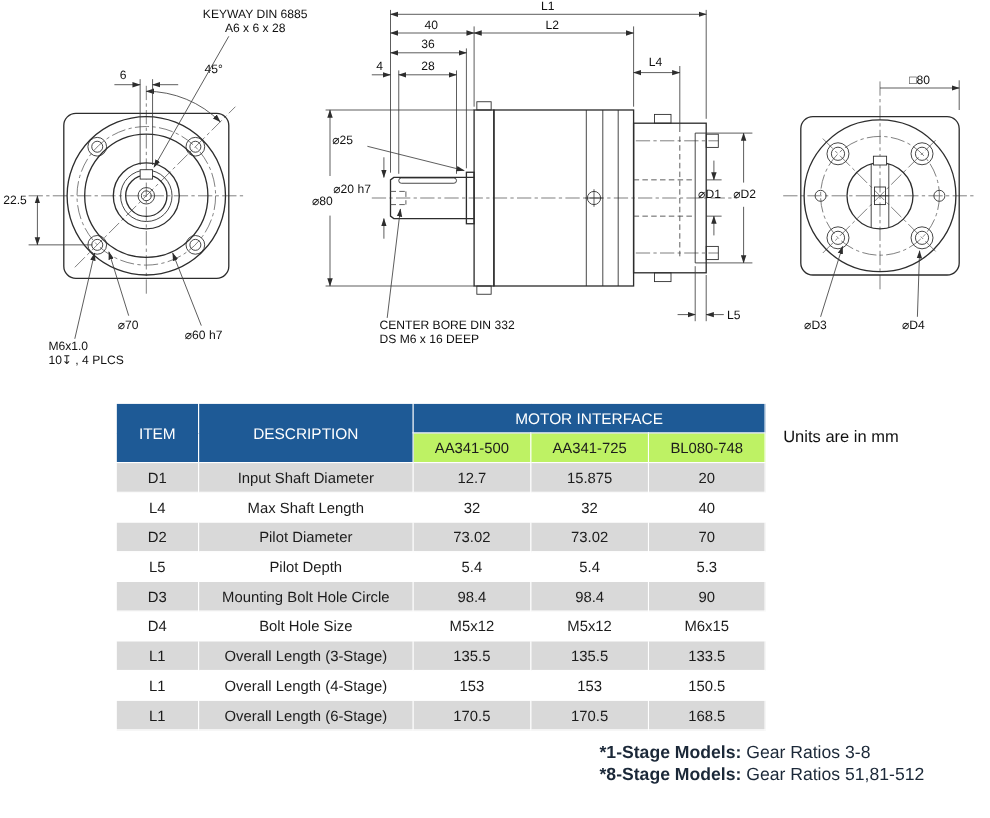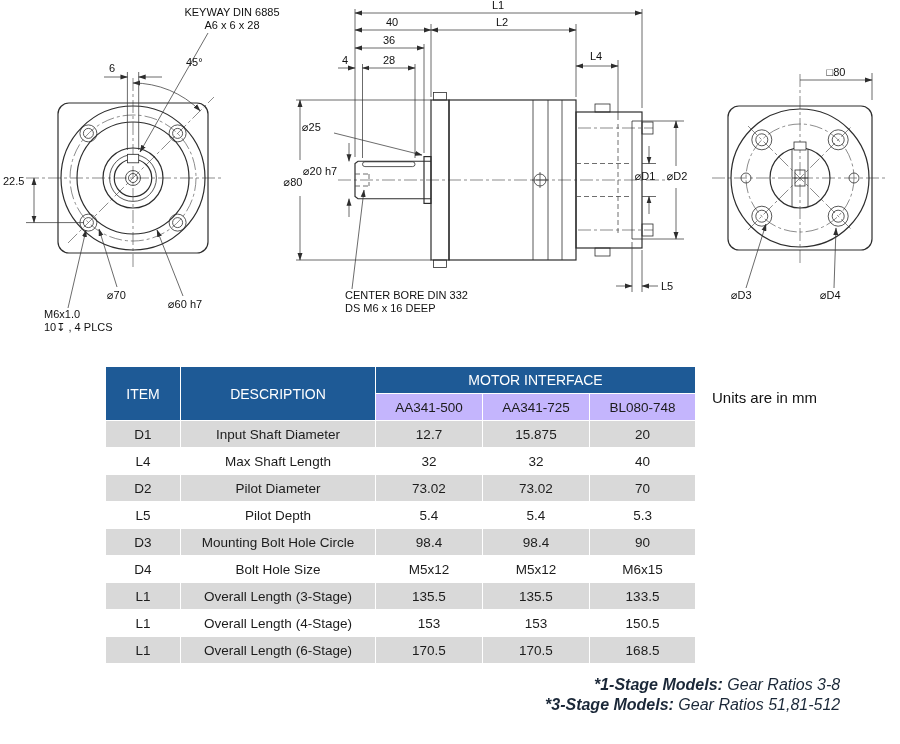--- a/index.html
+++ b/index.html
@@ -16,28 +16,28 @@
   .hid  { stroke:#4a4a4a; stroke-width:0.8; fill:none; stroke-dasharray:5 3; }
   .wfill{ fill:#ffffff; }
   .dtxt { font-family:"Liberation Sans","DejaVu Sans",sans-serif; font-size:11px; fill:#111; }
 
   
   .dims { position:absolute; left:105px; top:366px; width:590px; border-collapse:collapse;
           table-layout:fixed; font-size:13.5px; color:#1c1c1c; }
   .dims th, .dims td { border:1.5px solid #ffffff; text-align:center; vertical-align:middle;
           height:27px; padding:1px 3px; font-weight:400; }
   .dims th.blue { background:var(--header-blue,#1E5A96); color:#ffffff; font-size:14px; }
-  .dims tr.models th { background:#c4b5fd; color:#1c1c1c; }
+  .dims tr.models th { background:#bef264; color:#1c1c1c; }
   .dims tbody tr.odd  td { background:var(--row-gray,#D9D9D9); }
   .dims tbody tr.even td { background:#ffffff; }
 
   .units { position:absolute; left:712px; top:389px; font-size:15px; color:#111; }
 
-  .footnotes { position:absolute; left:545px; top:675px; font-size:16px; font-style:italic;
-               color:#1b2838; line-height:20px;text-align:right; }
+  .footnotes { position:absolute; left:545px; top:675px; font-size:16px; 
+               color:#1b2838; line-height:20px; }
   .footnotes .b { font-weight:bold; }
 </style>
 </head>
 <body>
 
 <div class="page">
 
   <svg class="drawing" width="900" height="362" viewBox="0 0 900 362" xmlns="http://www.w3.org/2000/svg">
     <defs>
       <marker id="arr" viewBox="0 0 10 8" refX="9.3" refY="4" markerWidth="10" markerHeight="8" orient="auto-start-reverse">
@@ -329,16 +329,16 @@
         <td>170.5</td>
         <td>168.5</td>
       </tr>
     </tbody>
   </table>
 
   <div class="units">Units are in mm</div>
 
   <div class="footnotes">
     <div><span class="b">*1-Stage Models:</span><span> Gear Ratios 3-8</span></div>
-    <div><span class="b">*3-Stage Models:</span><span> Gear Ratios 51,81-512</span></div>
+    <div><span class="b">*8-Stage Models:</span><span> Gear Ratios 51,81-512</span></div>
   </div>
 
 </div>
 
 </body></html>

